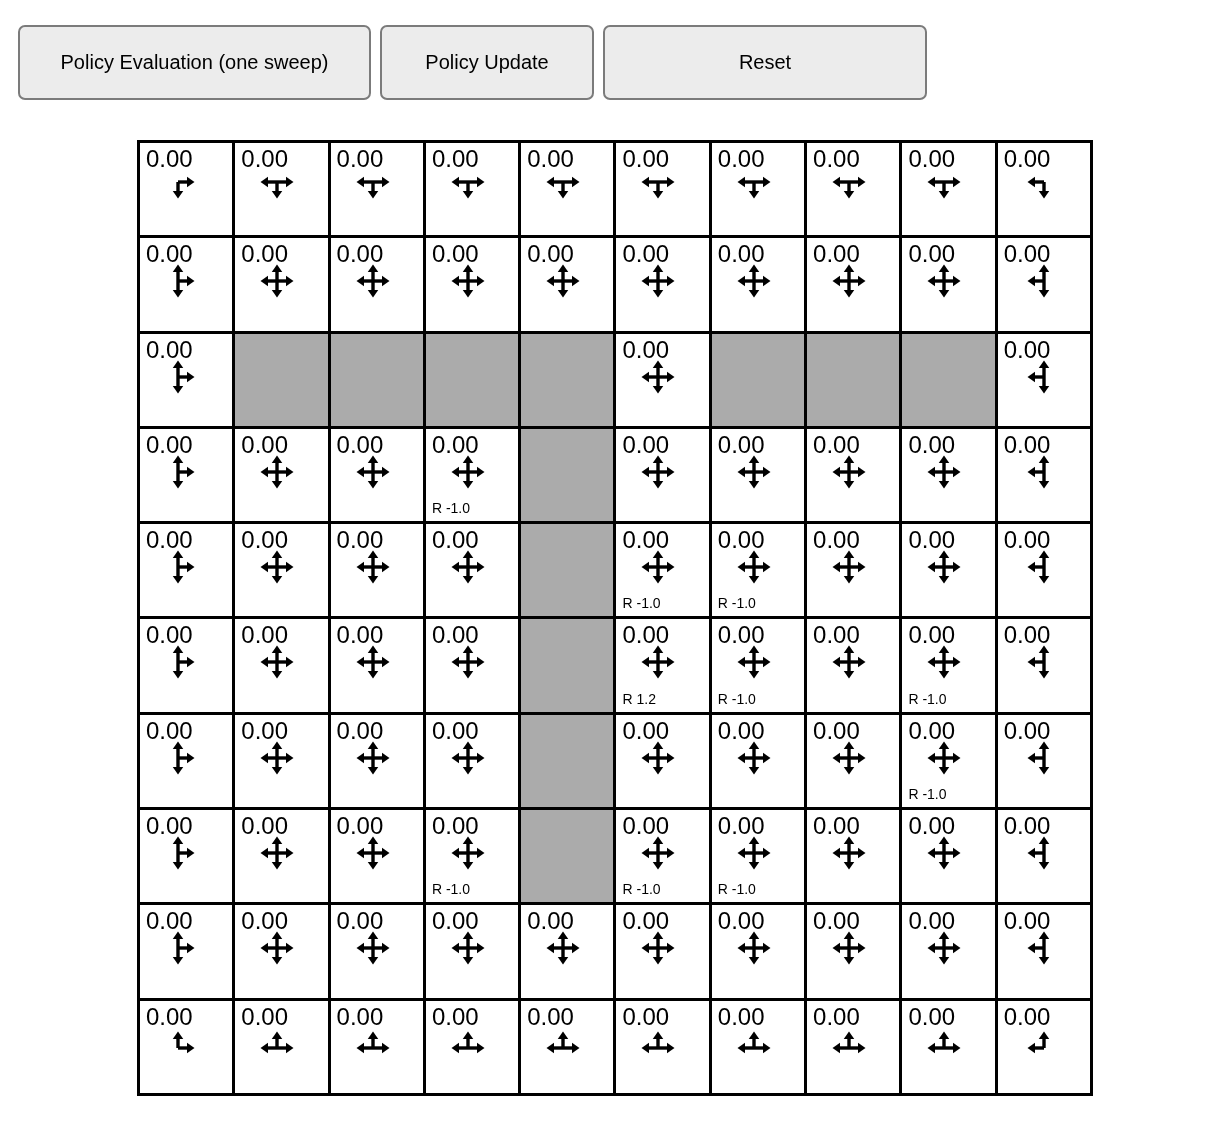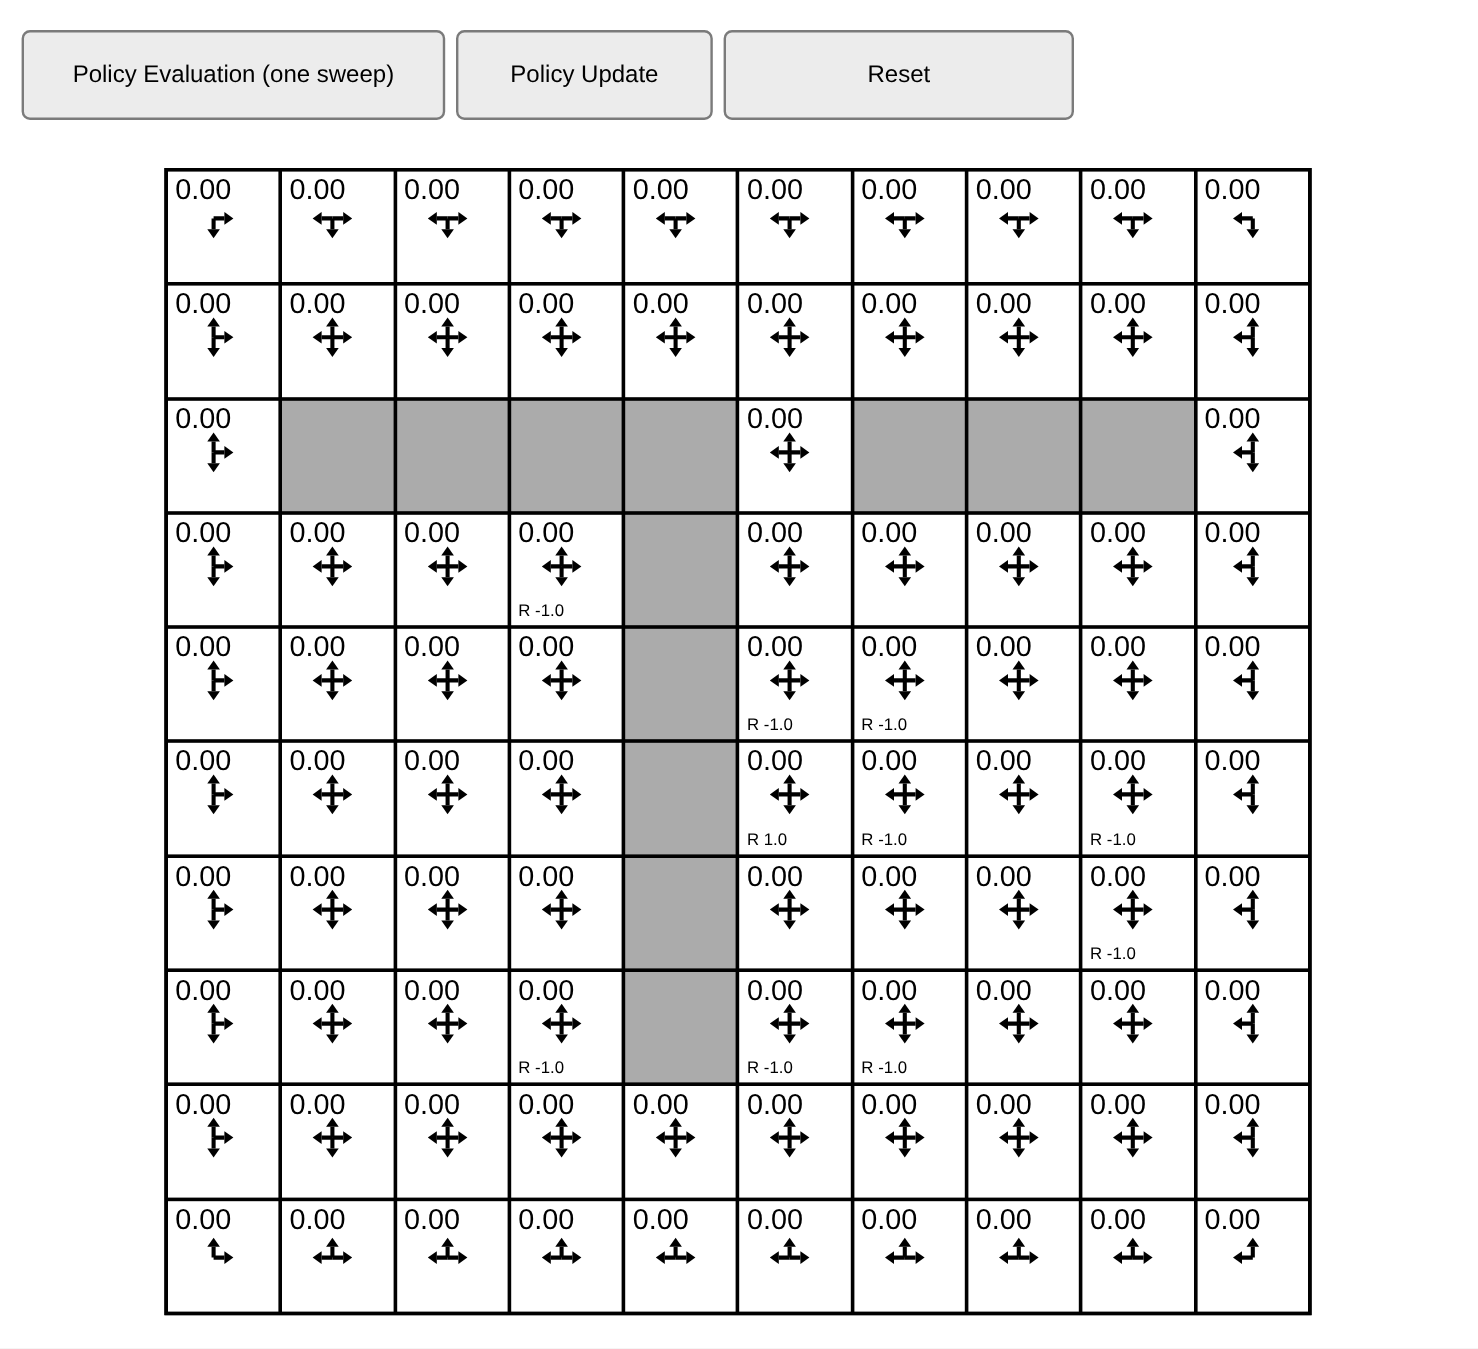--- a/index.html
+++ b/index.html
@@ -17,21 +17,21 @@
     height:75px;width:214px;
     background:#ececec;
     border:2px solid #7b7b7b;
     border-radius:7px;
     font-family:"Liberation Sans",sans-serif;
     font-size:20px;color:#000;
     cursor:pointer;
     display:flex;align-items:center;justify-content:center;
   }
   .btn:first-child{width:353px;}
-  .btn:last-child{width:292px;}
+  .btn:last-child{width:324px;}
   
   .grid{
     margin:40px 0 0 137px;
     display:grid;
     grid-template-columns:repeat(10,92.3px);
     grid-template-rows:repeat(10,92.3px);
     gap:3px;
     background:#000;
     border:3px solid #000;
     width:max-content;
@@ -626,21 +626,21 @@
       <svg width="34" height="34" viewBox="0 0 34 34" class="arrows">
         <line x1="17" y1="17" x2="17" y2="8" stroke="#000" stroke-width="3.4"></line>
         <polygon points="17,0.5 22.25,8 11.75,8" fill="#000"></polygon>
         <line x1="17" y1="17" x2="17" y2="26" stroke="#000" stroke-width="3.4"></line>
         <polygon points="17,33.5 11.75,26 22.25,26" fill="#000"></polygon>
         <line x1="17" y1="17" x2="8" y2="17" stroke="#000" stroke-width="3.4"></line>
         <polygon points="0.5,17 8,11.75 8,22.25" fill="#000"></polygon>
         <line x1="17" y1="17" x2="26" y2="17" stroke="#000" stroke-width="3.4"></line>
         <polygon points="33.5,17 26,22.25 26,11.75" fill="#000"></polygon>
       </svg>
-      <span class="reward">R 1.0</span>
+      <span class="reward">R 1.2</span>
     </div>
     <div class="cell">
       <span class="val">0.00</span>
       <svg width="34" height="34" viewBox="0 0 34 34" class="arrows">
         <line x1="17" y1="17" x2="17" y2="8" stroke="#000" stroke-width="3.4"></line>
         <polygon points="17,0.5 22.25,8 11.75,8" fill="#000"></polygon>
         <line x1="17" y1="17" x2="17" y2="26" stroke="#000" stroke-width="3.4"></line>
         <polygon points="17,33.5 11.75,26 22.25,26" fill="#000"></polygon>
         <line x1="17" y1="17" x2="8" y2="17" stroke="#000" stroke-width="3.4"></line>
         <polygon points="0.5,17 8,11.75 8,22.25" fill="#000"></polygon>

